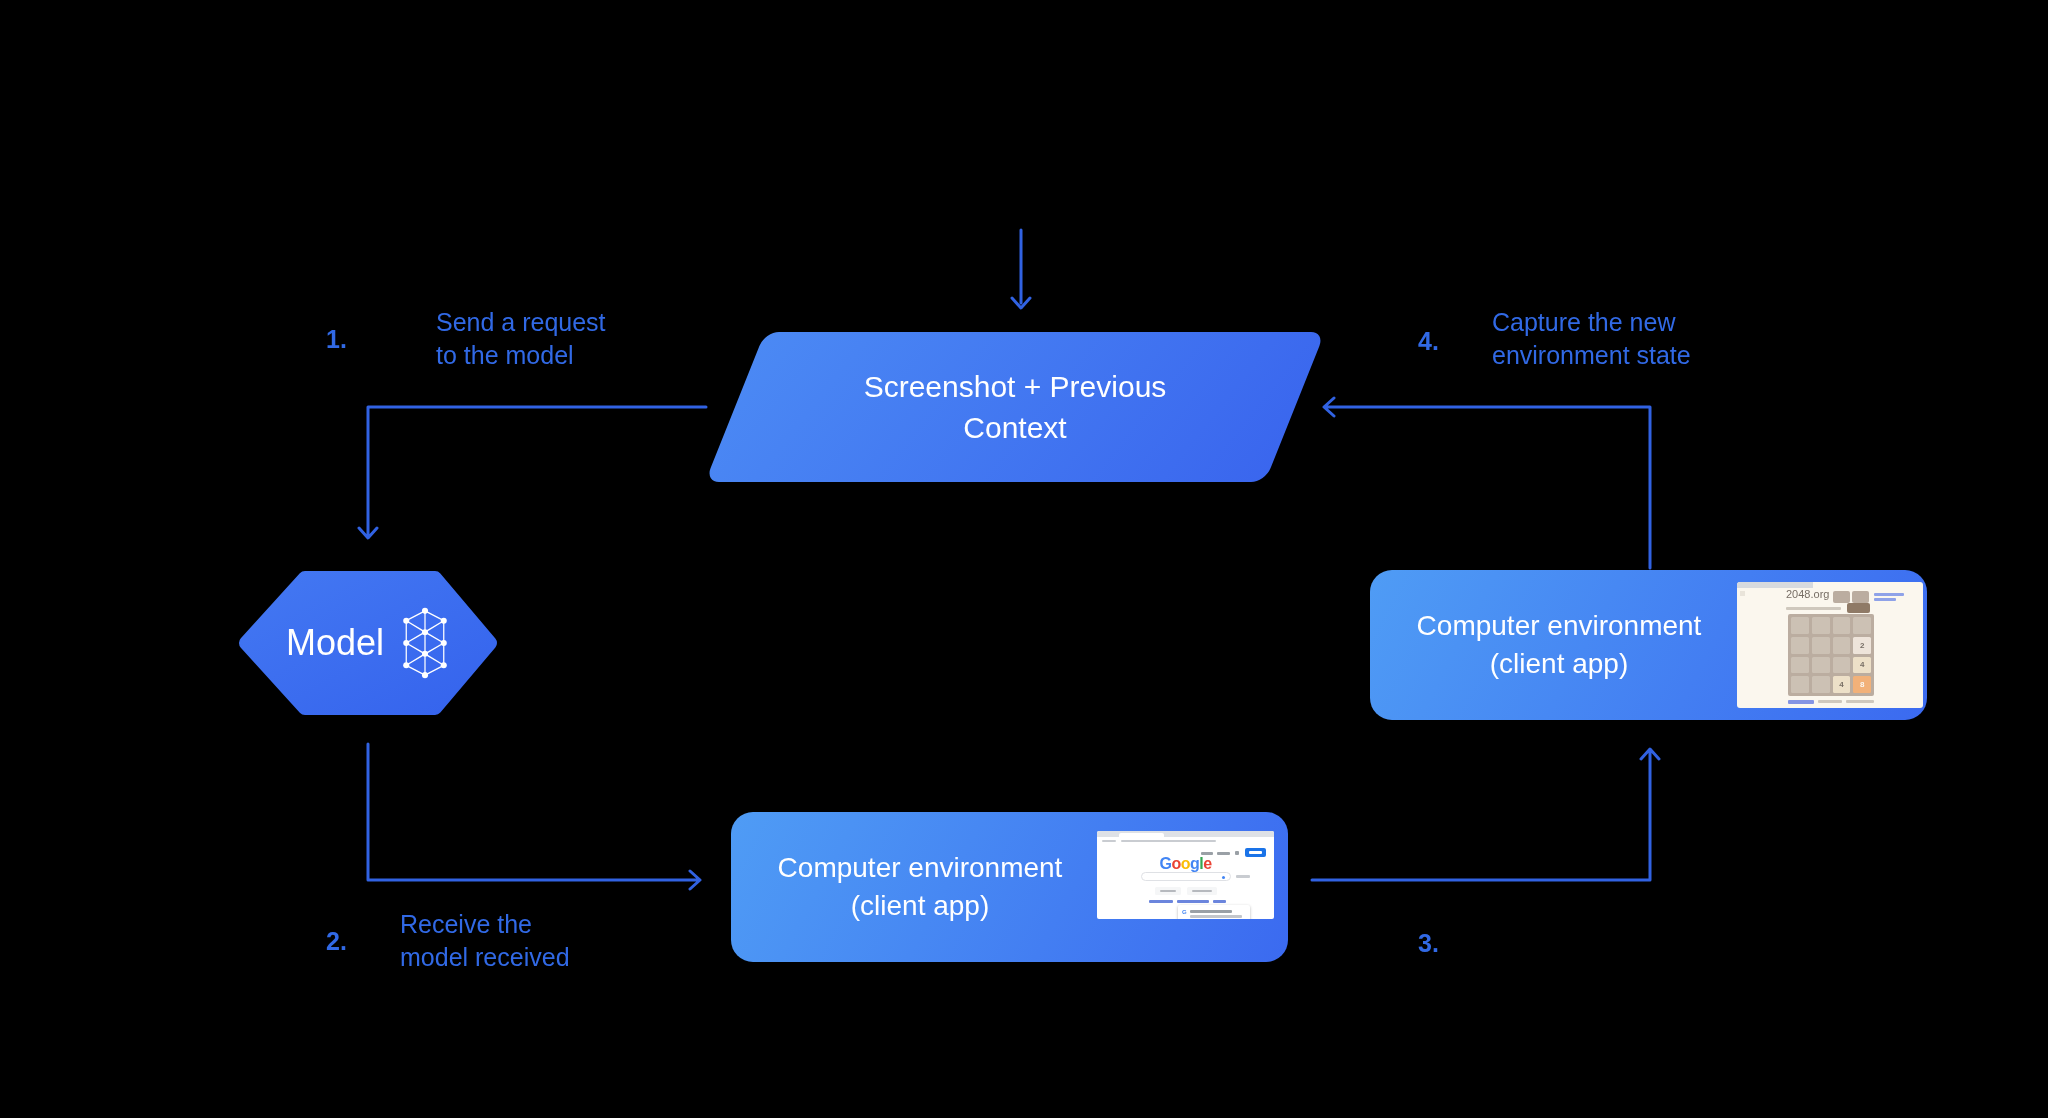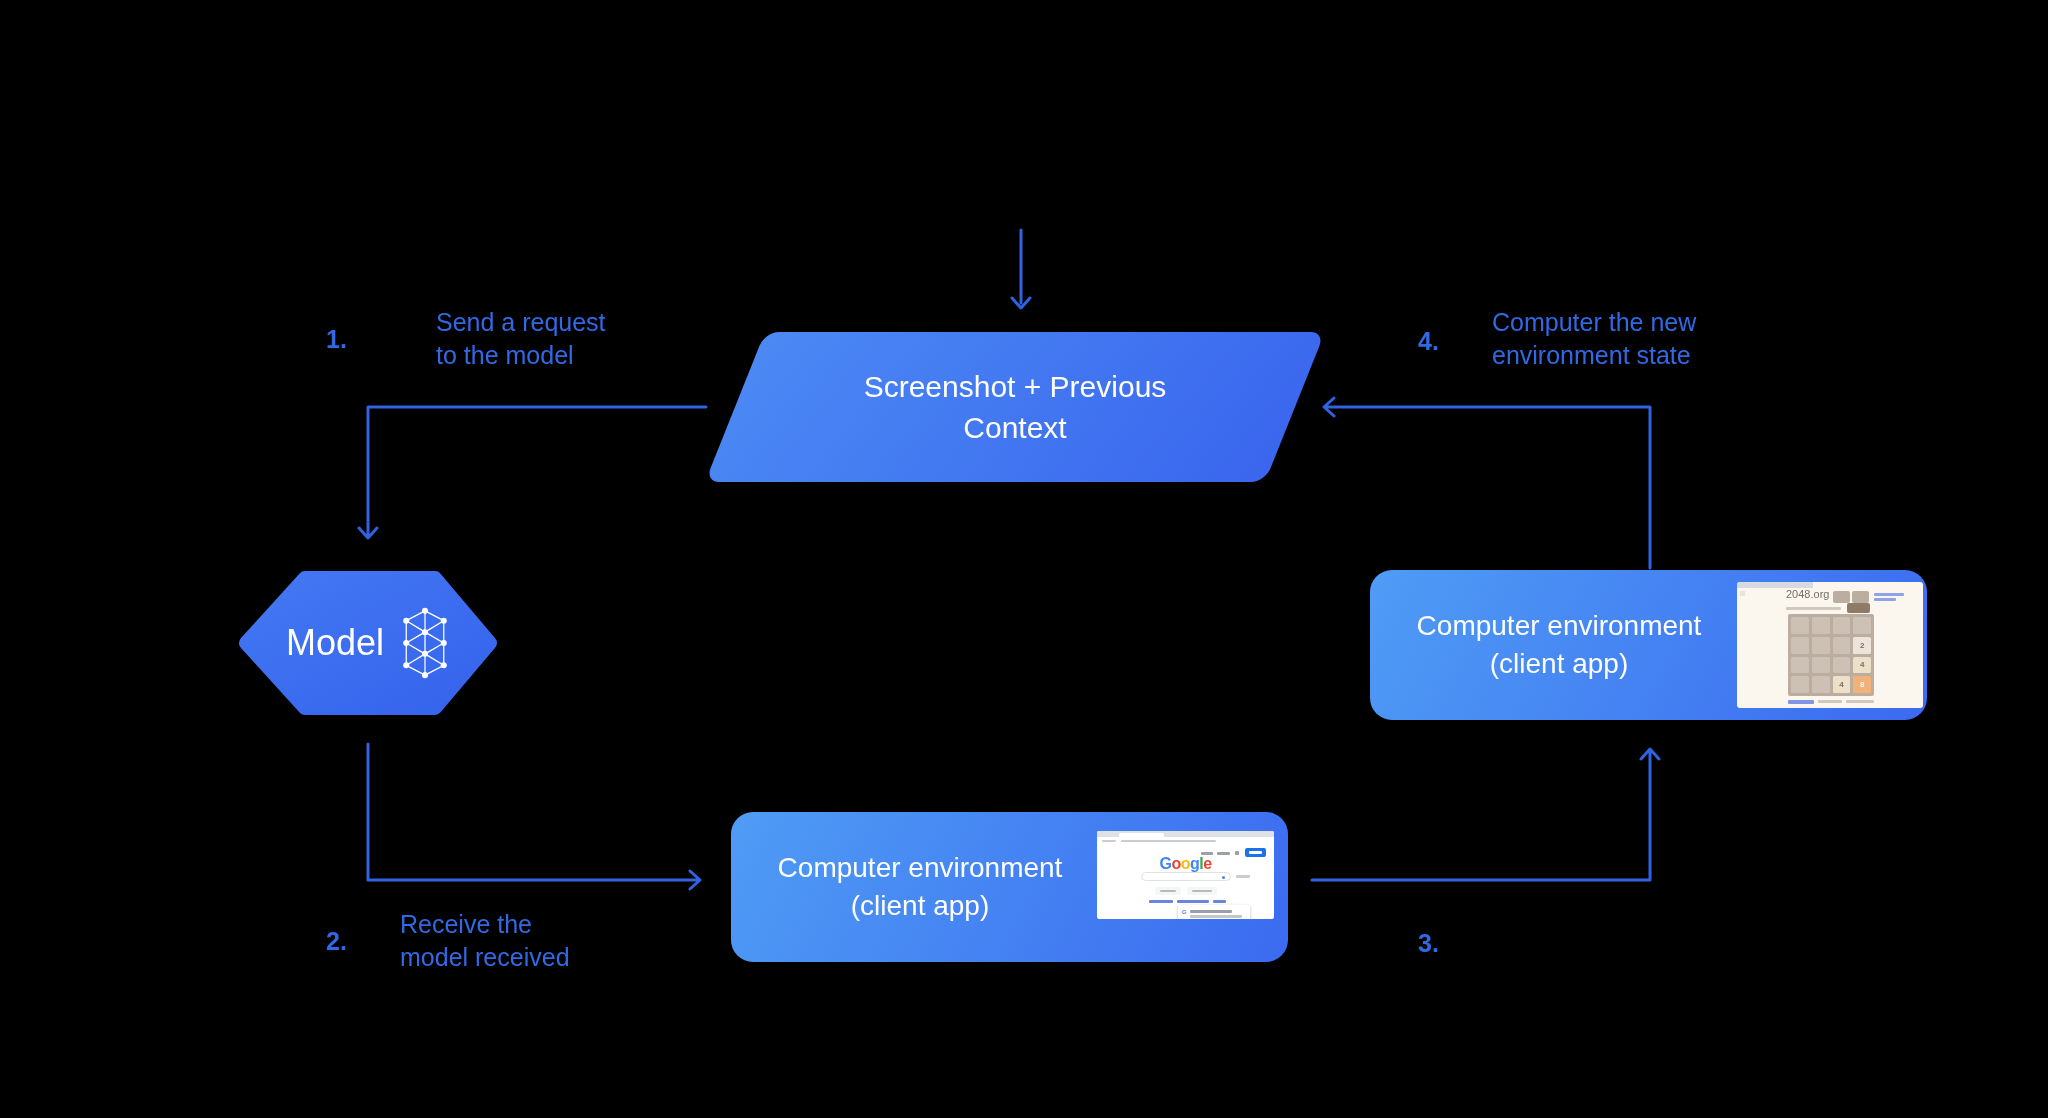--- a/index.html
+++ b/index.html
@@ -237,17 +237,17 @@
   <div class="abs stepnum" style="left:326px;top:927px;">2.</div>
   <div class="abs steptext" style="left:400px;top:908px;">
     <div>Receive the</div>
     <div>model received</div>
   </div>
 
   <div class="abs stepnum" style="left:1418px;top:929px;">3.</div>
 
   <div class="abs stepnum" style="left:1418px;top:327px;">4.</div>
   <div class="abs steptext" style="left:1492px;top:306px;">
-    <div>Computer the new</div>
+    <div>Capture the new</div>
     <div>environment state</div>
   </div>
 
 </div>
 
 </body></html>

